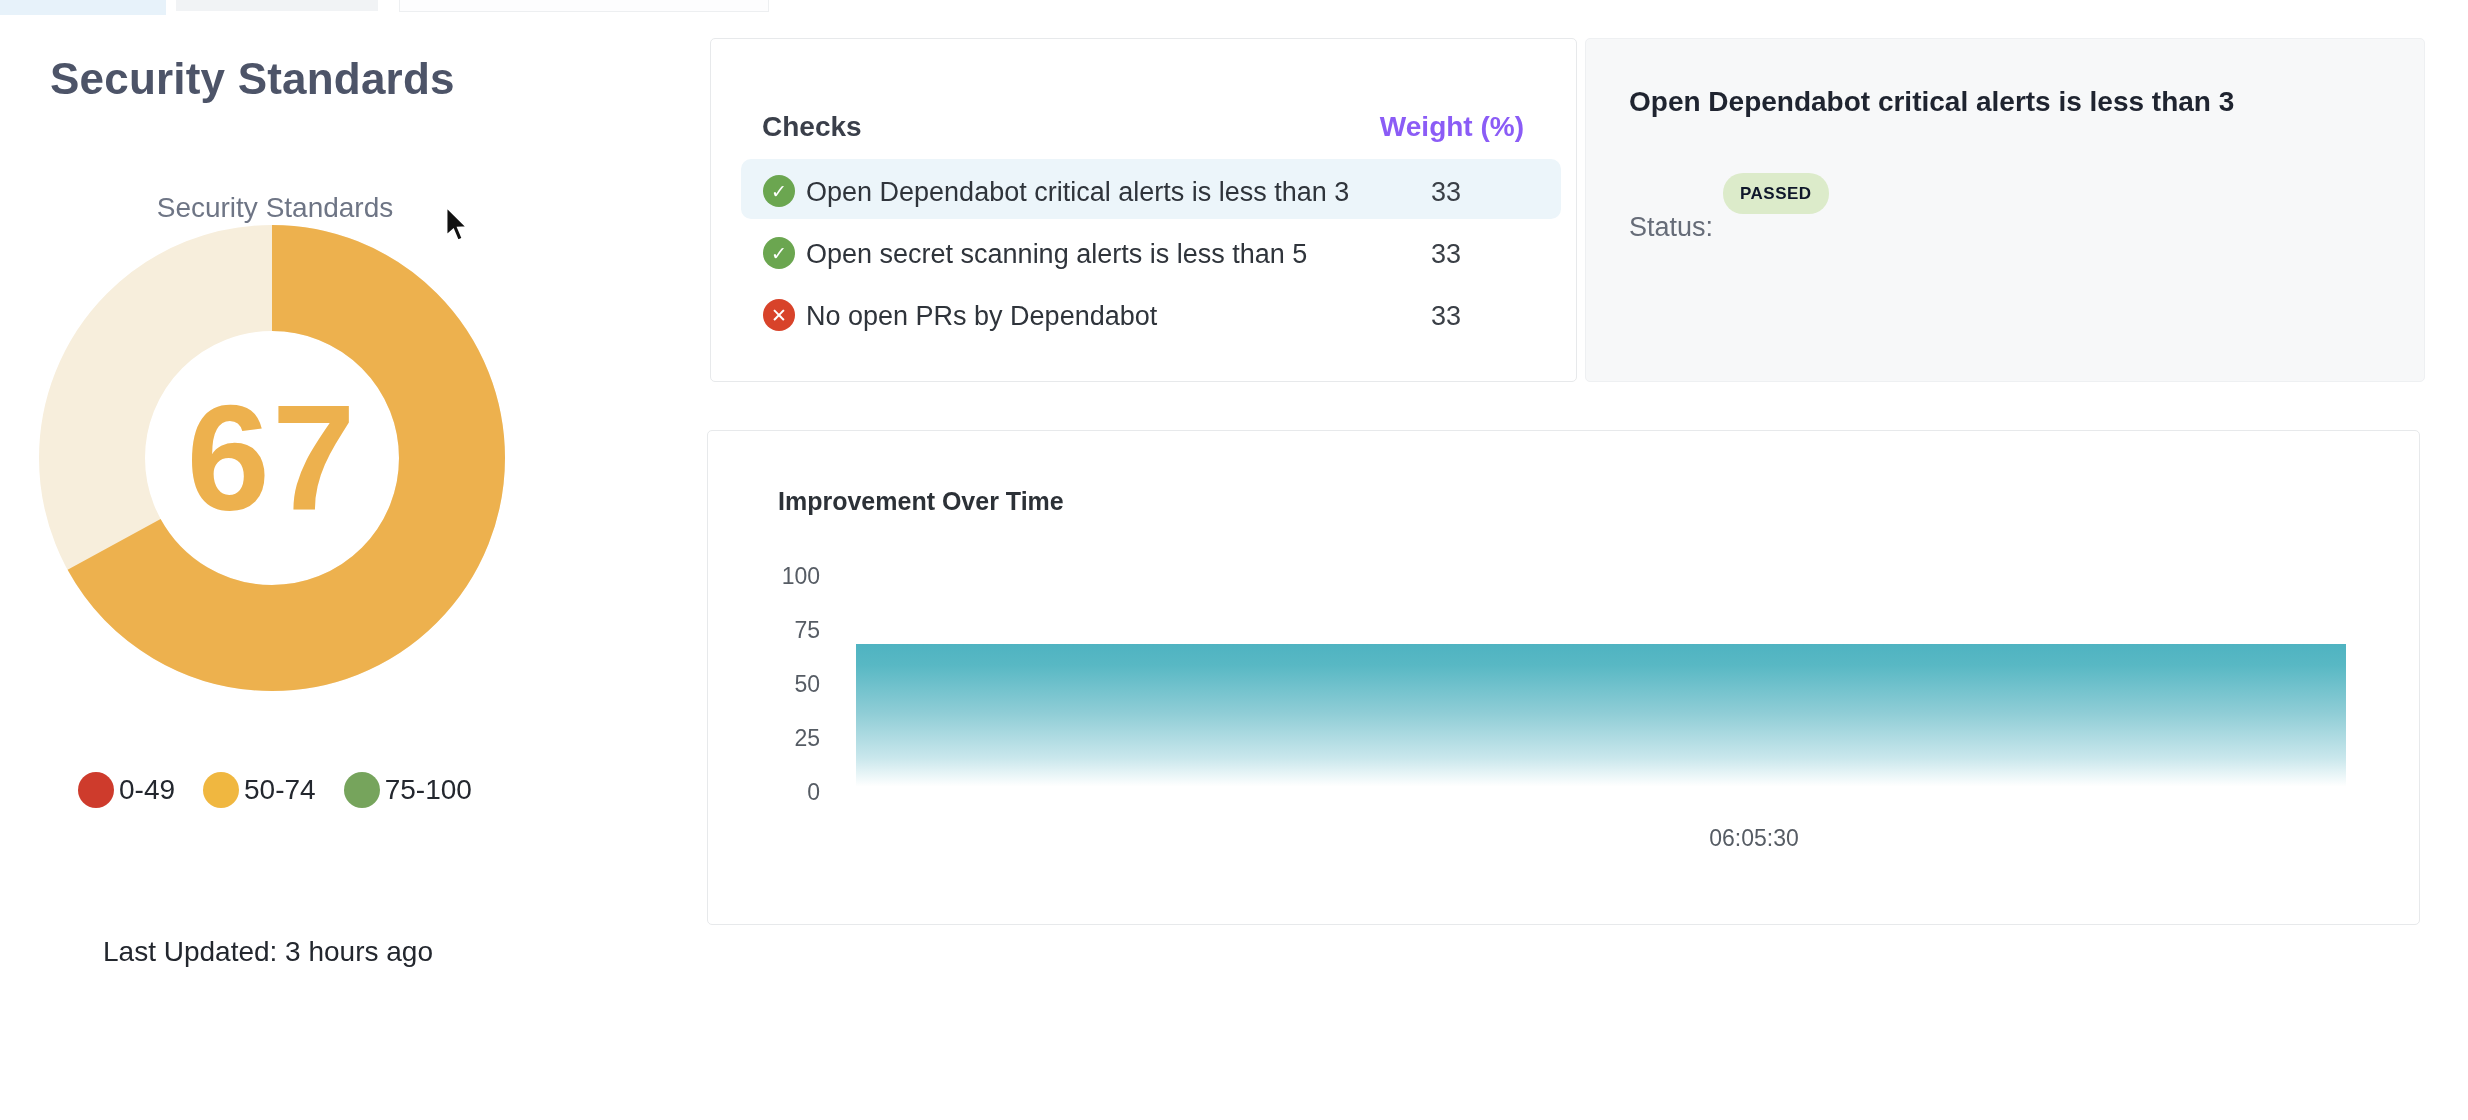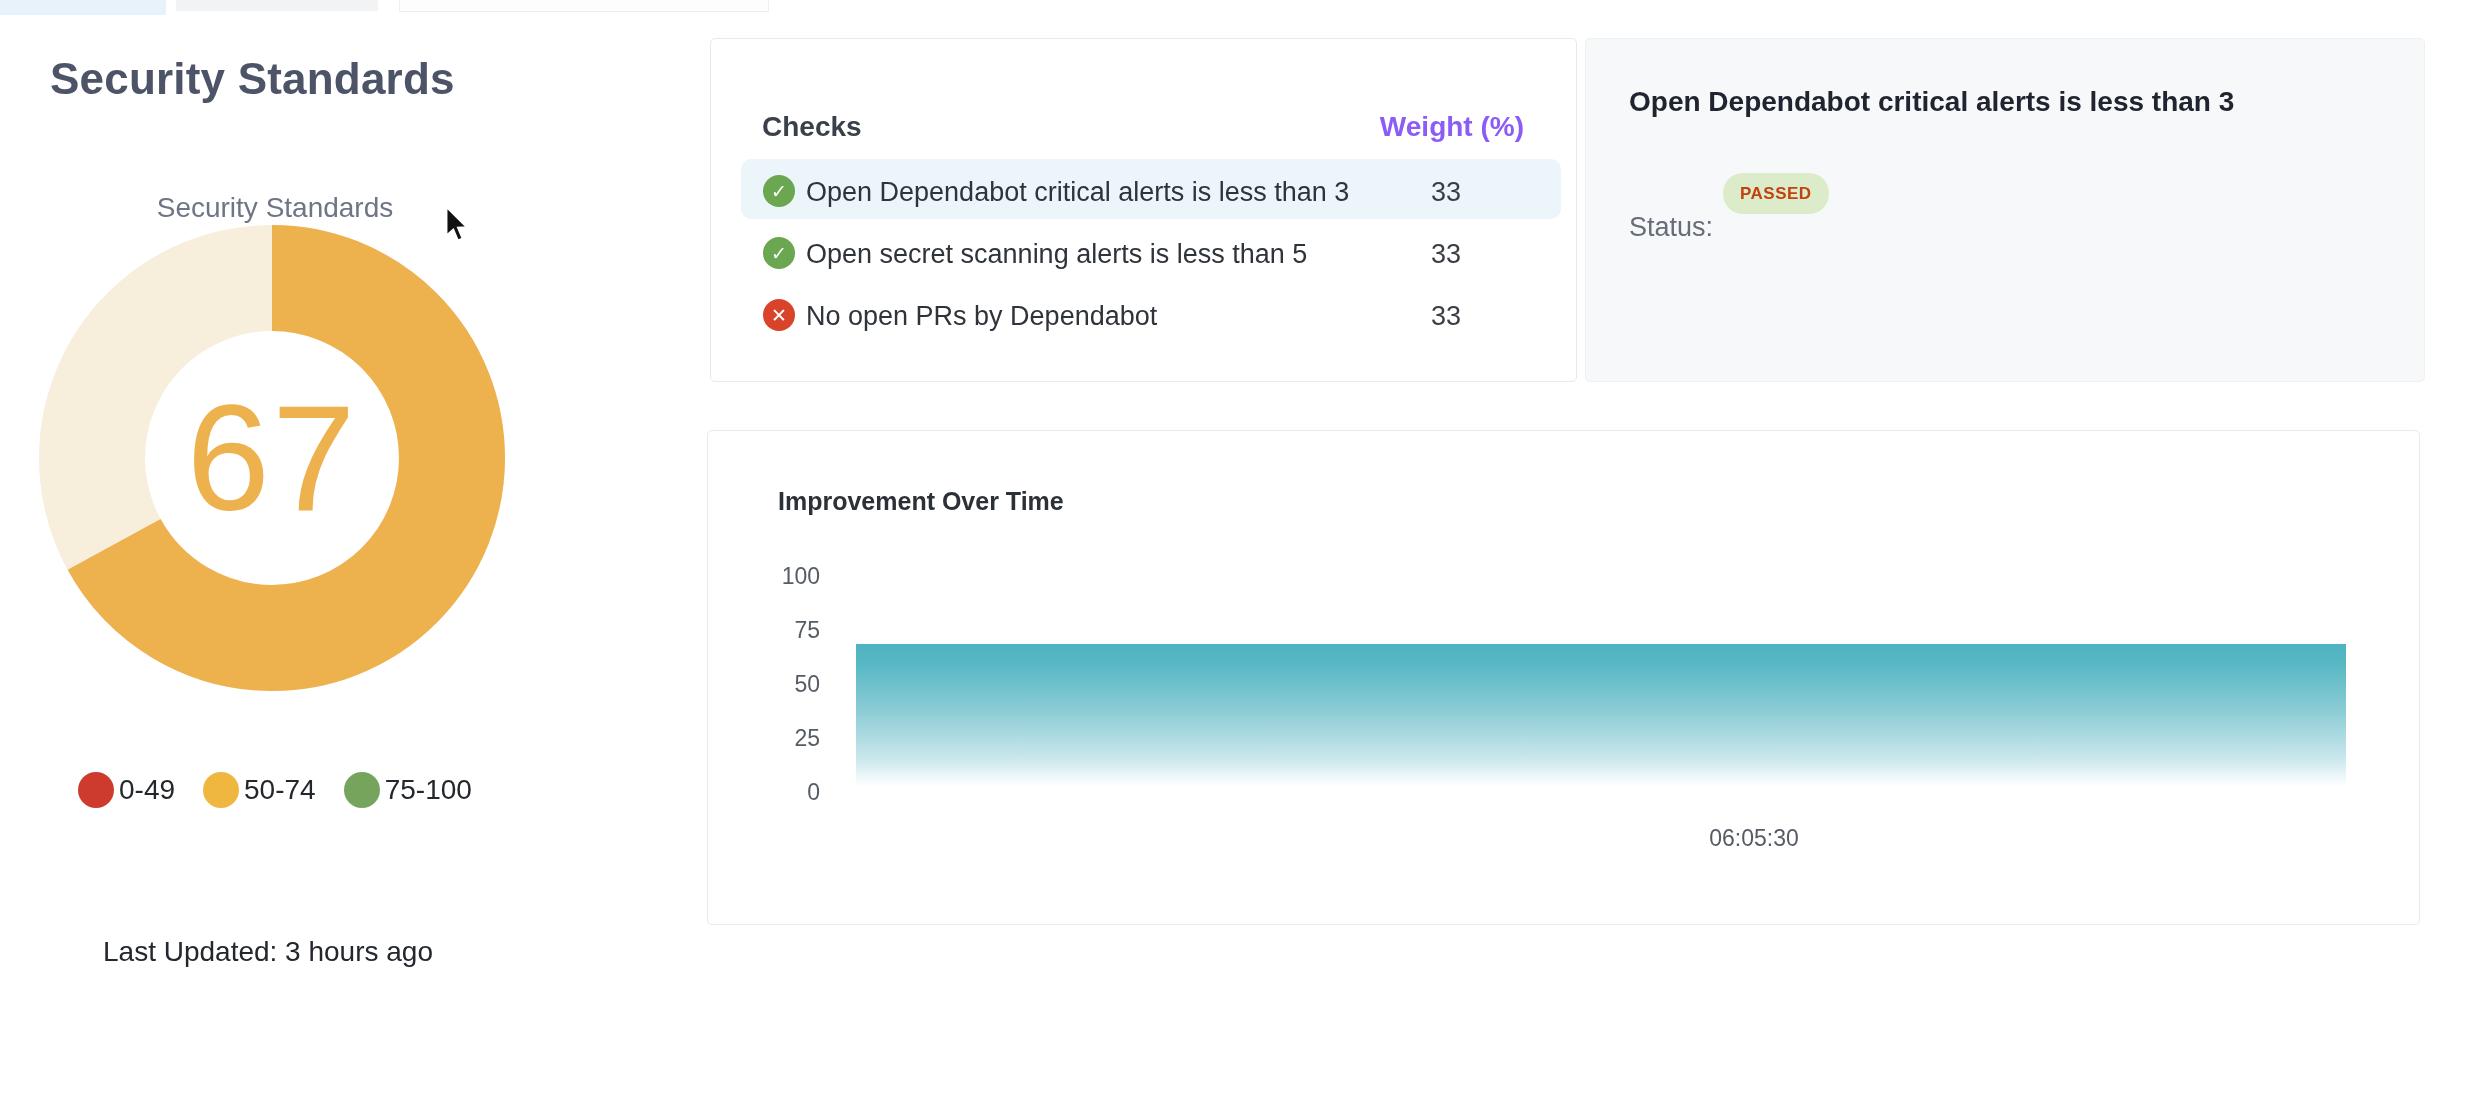--- a/index.html
+++ b/index.html
@@ -11,21 +11,21 @@
   .strip-gray{position:absolute;left:176px;top:0;width:202px;height:11px;background:#f1f3f5;}
   .strip-outline{position:absolute;left:399px;top:0;width:368px;height:11px;background:#fdfdfe;border:1px solid #edeff1;border-top:none;}
 
   
   .page-title{position:absolute;left:50px;top:54px;font-size:44px;font-weight:700;color:#4d5468;letter-spacing:.2px;}
   .page-subtitle{position:absolute;left:0;top:192px;width:550px;text-align:center;font-size:28px;color:#6e7585;}
 
   .gauge-wrap{position:absolute;left:32px;top:218px;width:480px;height:480px;}
   .gauge-wrap svg{position:absolute;inset:0;}
   .gauge-score{position:absolute;inset:0;display:flex;align-items:center;justify-content:center;
-               font-size:150px;font-weight:400;color:#EDB14E;letter-spacing:2px;}
+               font-size:150px;font-weight:700;color:#EDB14E;letter-spacing:2px;}
 
   .legend{position:absolute;left:78px;top:772px;display:flex;align-items:center;gap:28px;}
   .legend-item{display:flex;align-items:center;gap:5px;justify-content:space-between;}
   .legend-dot{width:36px;height:36px;border-radius:50%;}
   .legend-label{font-size:28px;color:#23272e;}
 
   .last-updated{position:absolute;left:48px;top:936px;width:440px;text-align:center;font-size:28px;color:#23272e;}
   .rerun-btn{position:absolute;left:97px;top:998px;width:346px;height:82px;border:none;border-radius:9px;
              background:linear-gradient(180deg,#55bfc4 0%,#47b2b9 55%,#3fabb3 100%);
              color:#d9f3f2;font-size:27px;font-family:inherit;cursor:pointer;box-shadow:0 2px 6px rgba(0,0,0,.12);}
@@ -46,21 +46,21 @@
               display:flex;align-items:center;justify-content:center;color:#fff;font-size:19px;font-weight:700;}
   .status-ico.pass{background:#6BA650;}
   .status-ico.fail{background:#D8432A;}
   .check-label{position:absolute;left:95px;top:16px;font-size:27px;color:#2f343b;}
   .check-weight{position:absolute;left:695px;top:16px;width:80px;text-align:center;font-size:27px;color:#3a3f46;}
 
   
   .detail-title{position:absolute;left:43px;top:47px;font-size:28px;font-weight:700;color:#1f2430;}
   .status-label{position:absolute;left:43px;top:139px;font-size:27px;color:#666c78;margin-top:34px;}
   .passed-badge{position:absolute;left:137px;top:134px;height:41px;padding:0 17px;border-radius:20px;
-                background:#dcebca;color:#c2410c;font-size:17px;font-weight:700;letter-spacing:.5px;
+                background:#dcebca;color:#0f172a;font-size:17px;font-weight:700;letter-spacing:.5px;
                 display:flex;align-items:center;justify-content:center;}
 
   
   .chart-title{position:absolute;left:70px;top:56px;font-size:25px;font-weight:700;color:#2c3137;}
   .ytick{position:absolute;left:30px;width:82px;height:28px;line-height:28px;text-align:right;
          font-size:23px;color:#565c64;}
   .area-band{position:absolute;left:148px;top:213px;width:1490px;height:150px;
              background:linear-gradient(to bottom,#4FB3C1 0%,#58b8c4 14%,#8fcdd6 46%,#c9e7ec 76%,rgba(255,255,255,0.15) 95%,rgba(255,255,255,0) 100%);}
   .xtick{position:absolute;left:946px;top:394px;width:200px;text-align:center;font-size:23px;color:#565c64;}
 

